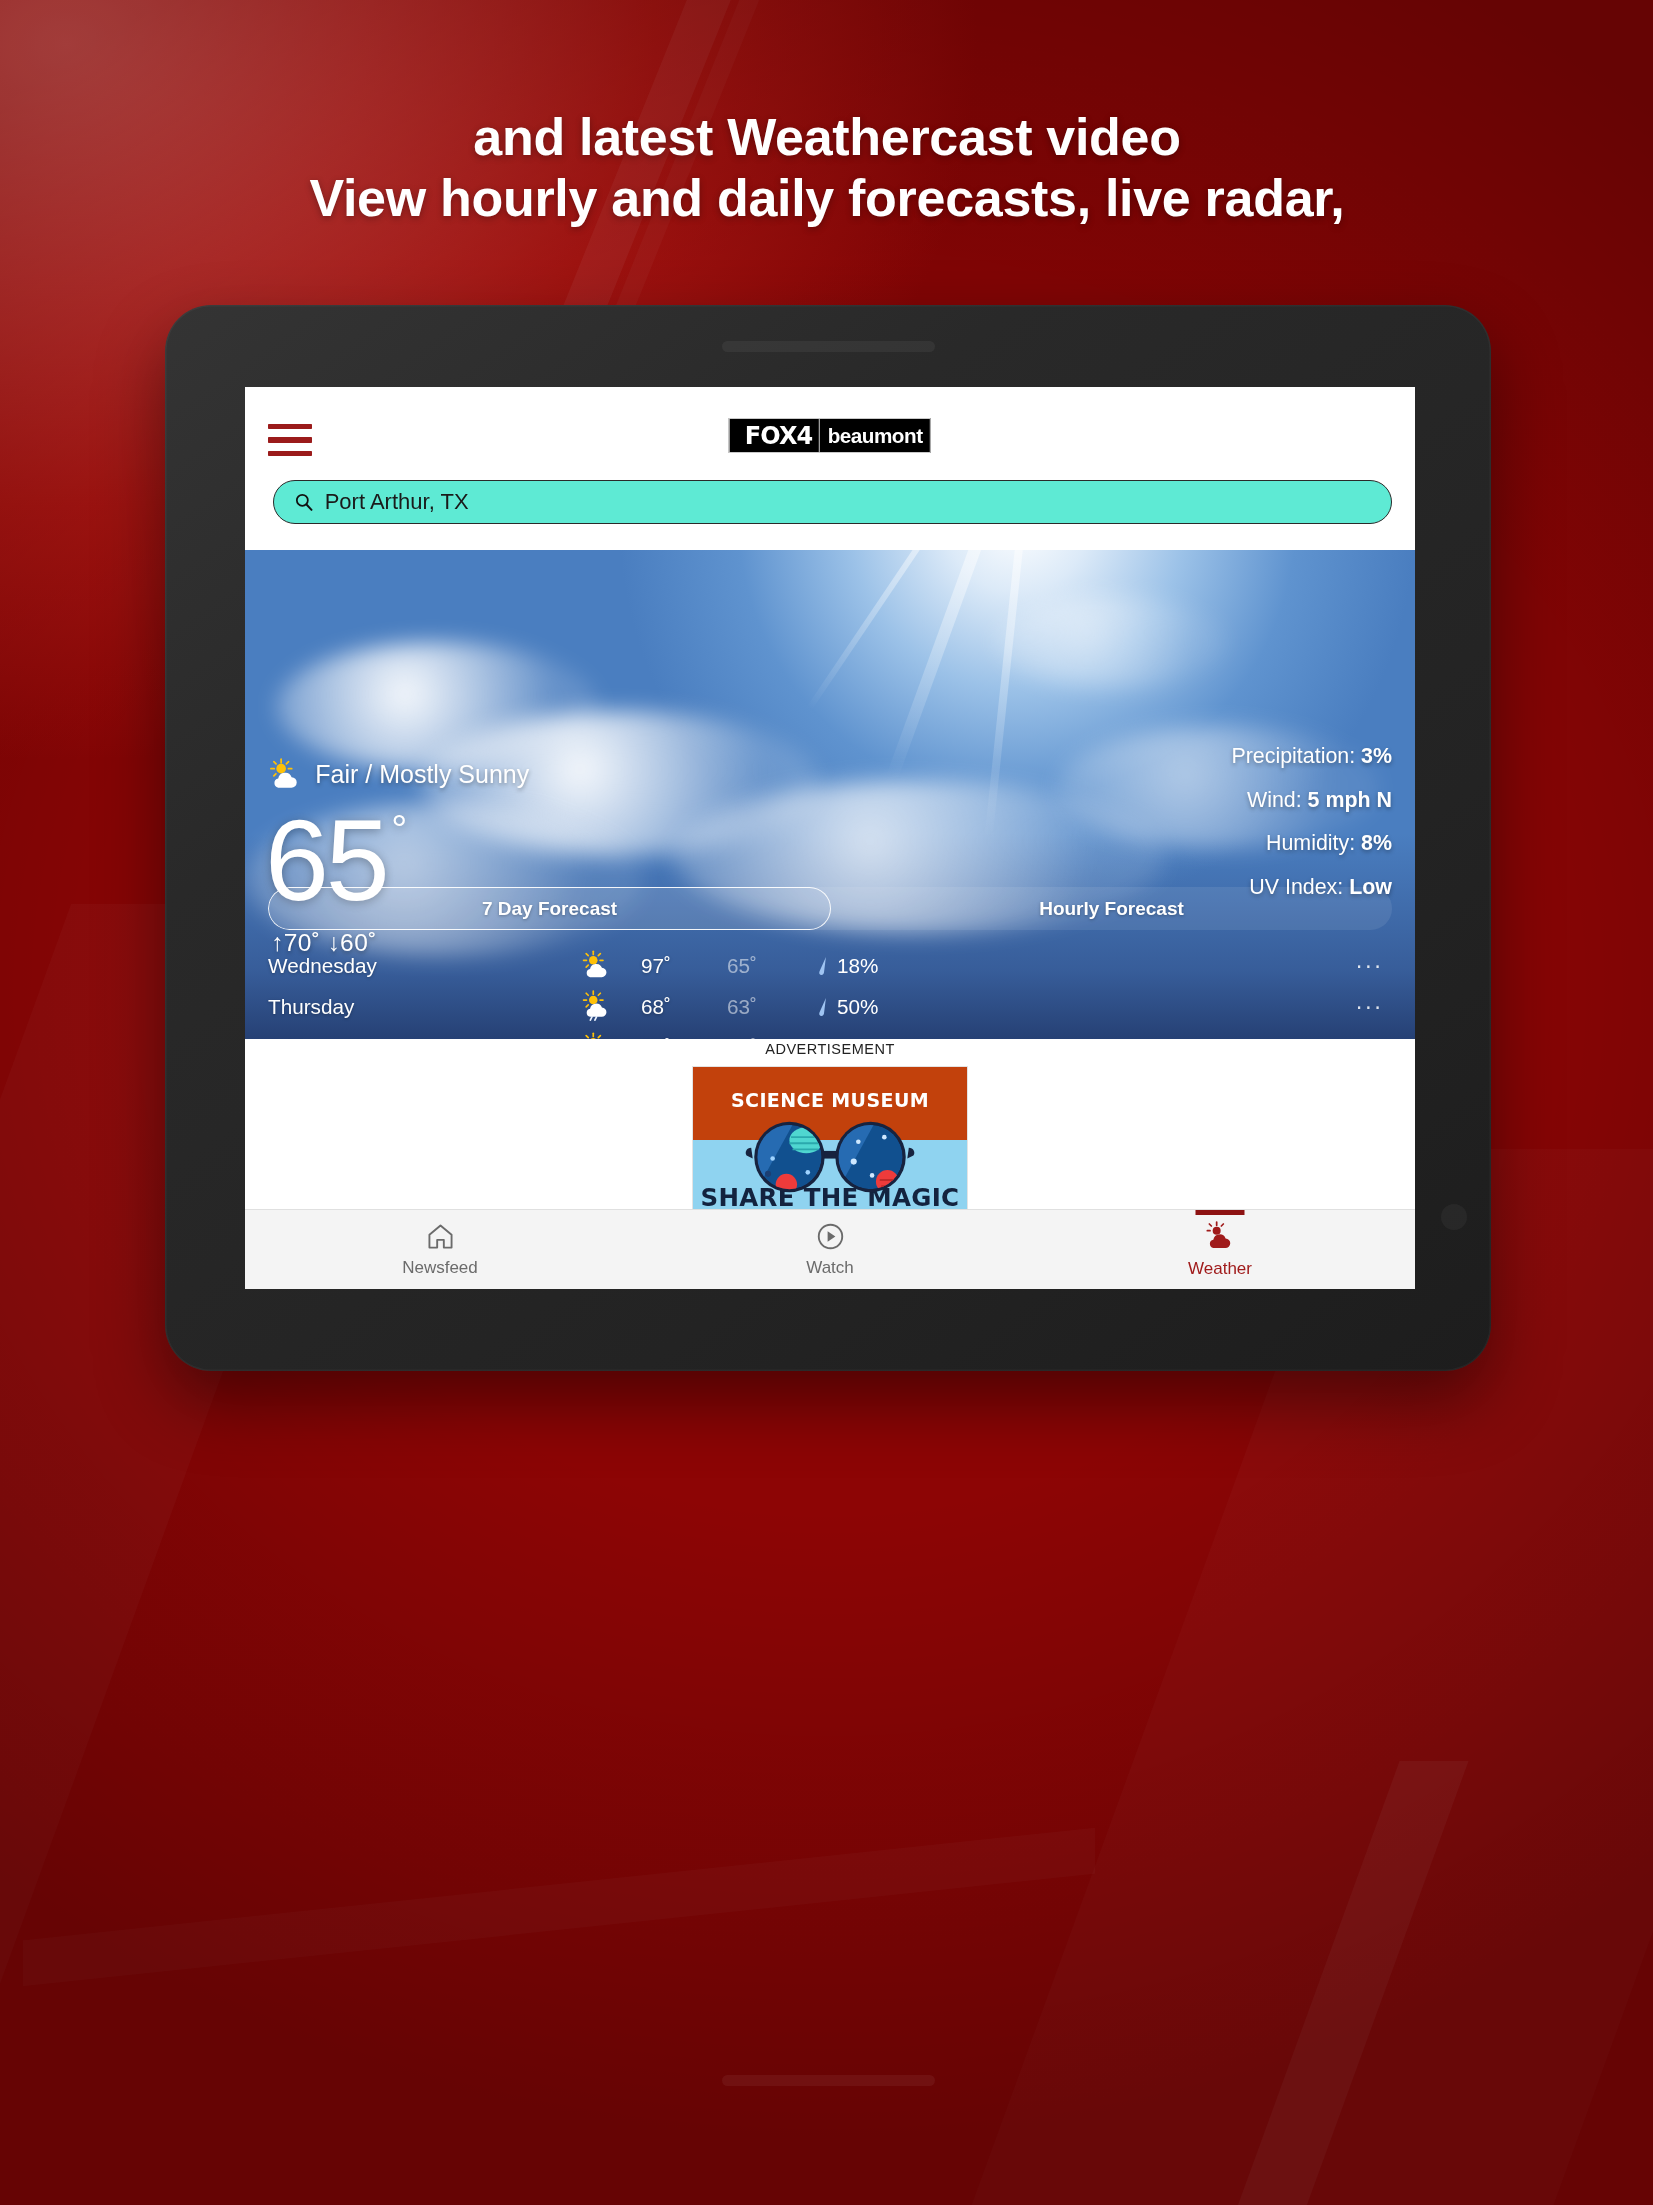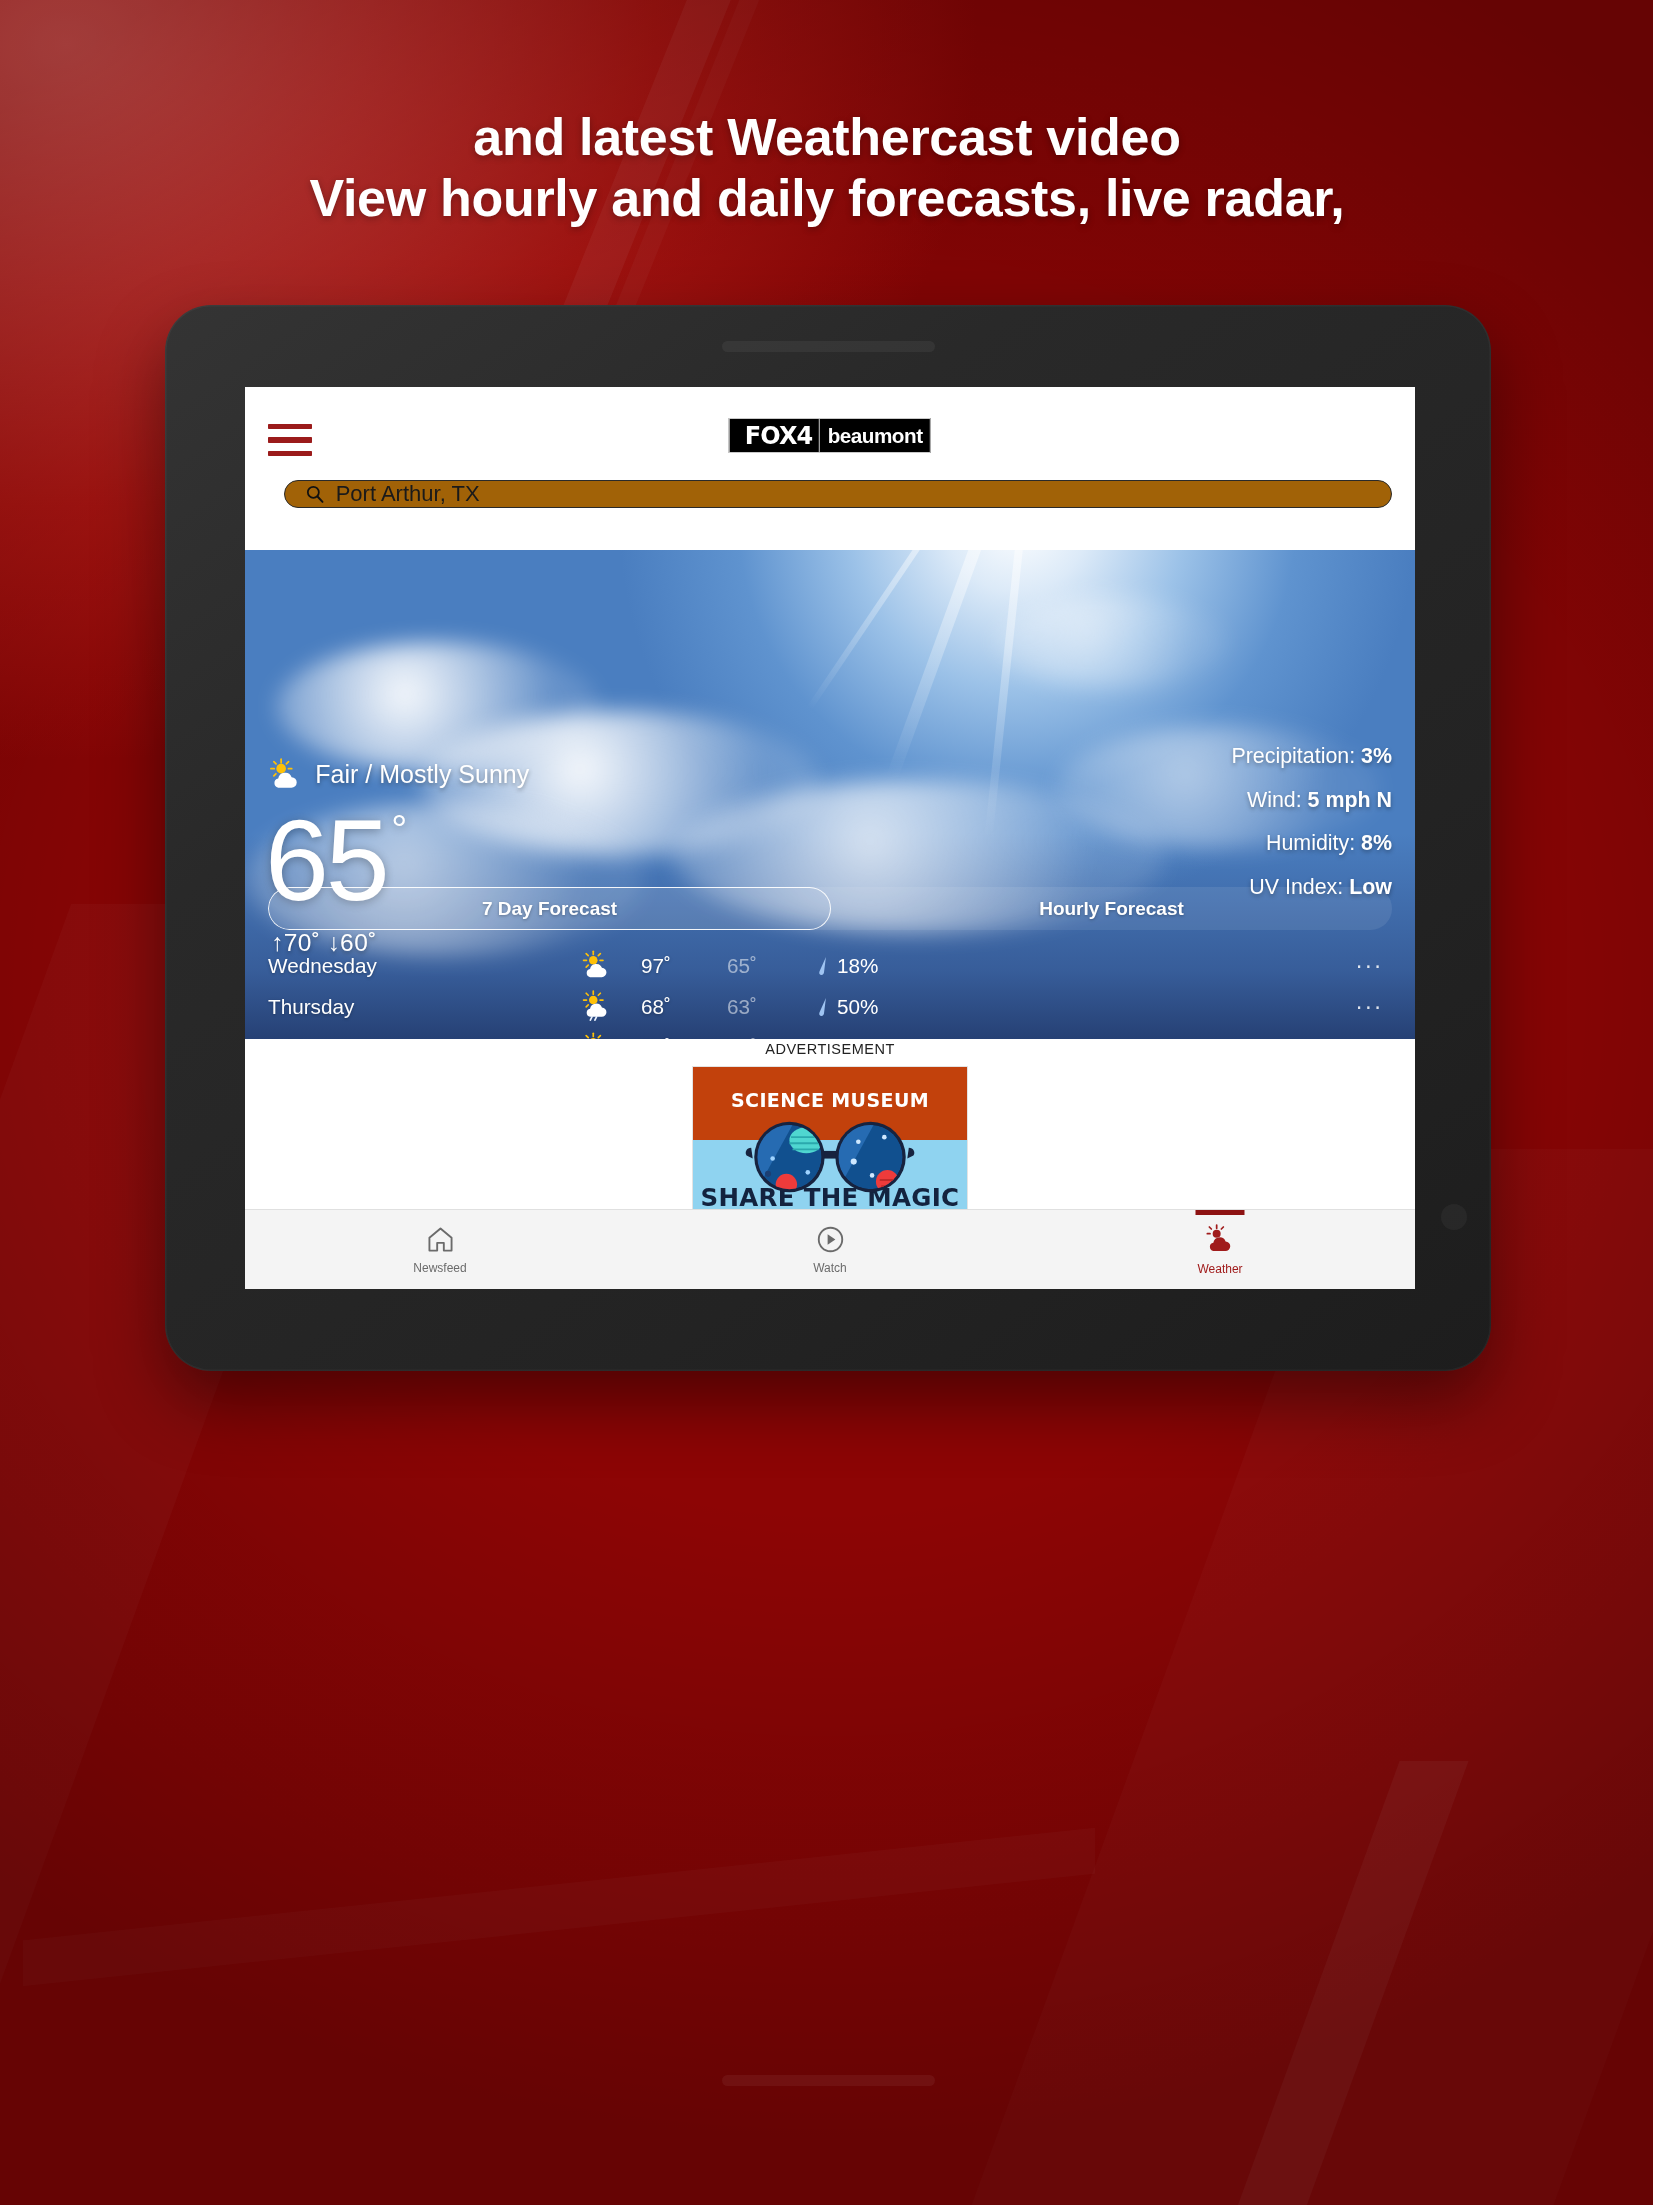--- a/index.html
+++ b/index.html
@@ -84,22 +84,22 @@
     color:#fff; font-weight:700; font-size:24px; letter-spacing:-0.9px;
     padding:0 6.1px; display:flex; align-items:center;
     font-family:"DejaVu Sans", sans-serif;
   }
   .logo-div{ width:1.5px; background:#c9c9c9; }
   .logo-right{
     color:#fff; font-weight:700; font-size:20.7px; letter-spacing:-0.5px;
     padding:0 7.7px; display:flex; align-items:center;
   }
   .searchbar{
-    position:absolute; left:39px; top:93px; right:23px; height:28px;
-    border:1.5px solid #2a2a2a; border-radius:22px; background:#a16207;
+    position:absolute; left:28px; top:93px; right:23px; height:44px;
+    border:1.5px solid #2a2a2a; border-radius:22px; background:#5eead4;
     display:flex; align-items:center; gap:10.7px; padding:0 20px;
   }
   .search-icon{ width:20px; height:20px; flex:none; }
   .search-value{ font-size:22px; color:#1a1a1a; }
 
   
   .hero{
     position:relative; height:489px; overflow:hidden;
     background:
       linear-gradient(180deg, rgba(255,255,255,0) 58%, rgba(40,66,122,.55) 86%, rgba(33,56,106,.88) 100%),
@@ -216,21 +216,21 @@
   
   .bottomnav{
     position:absolute; left:0; bottom:0; width:100%; height:80px;
     background:#f4f4f4; border-top:0.8px solid #e0e0e0;
     display:flex;
   }
   .navitem{
     flex:1; display:flex; flex-direction:column; align-items:center;
     justify-content:center; gap:6.1px; position:relative;
   }
-  .navitem .nlabel{ font-size:12px; color:#6b6b6b; }
+  .navitem .nlabel{ font-size:17px; color:#6b6b6b; }
   .navitem.active .nlabel{ color:#a01b1b; }
   .navbar-top{
     position:absolute; top:0; left:50%; transform:translateX(-50%);
     width:49px; height:5.4px; background:#8d1212;
   }
 </style>
 </head>
 <body>
 
 <div class="bg-base"></div>

